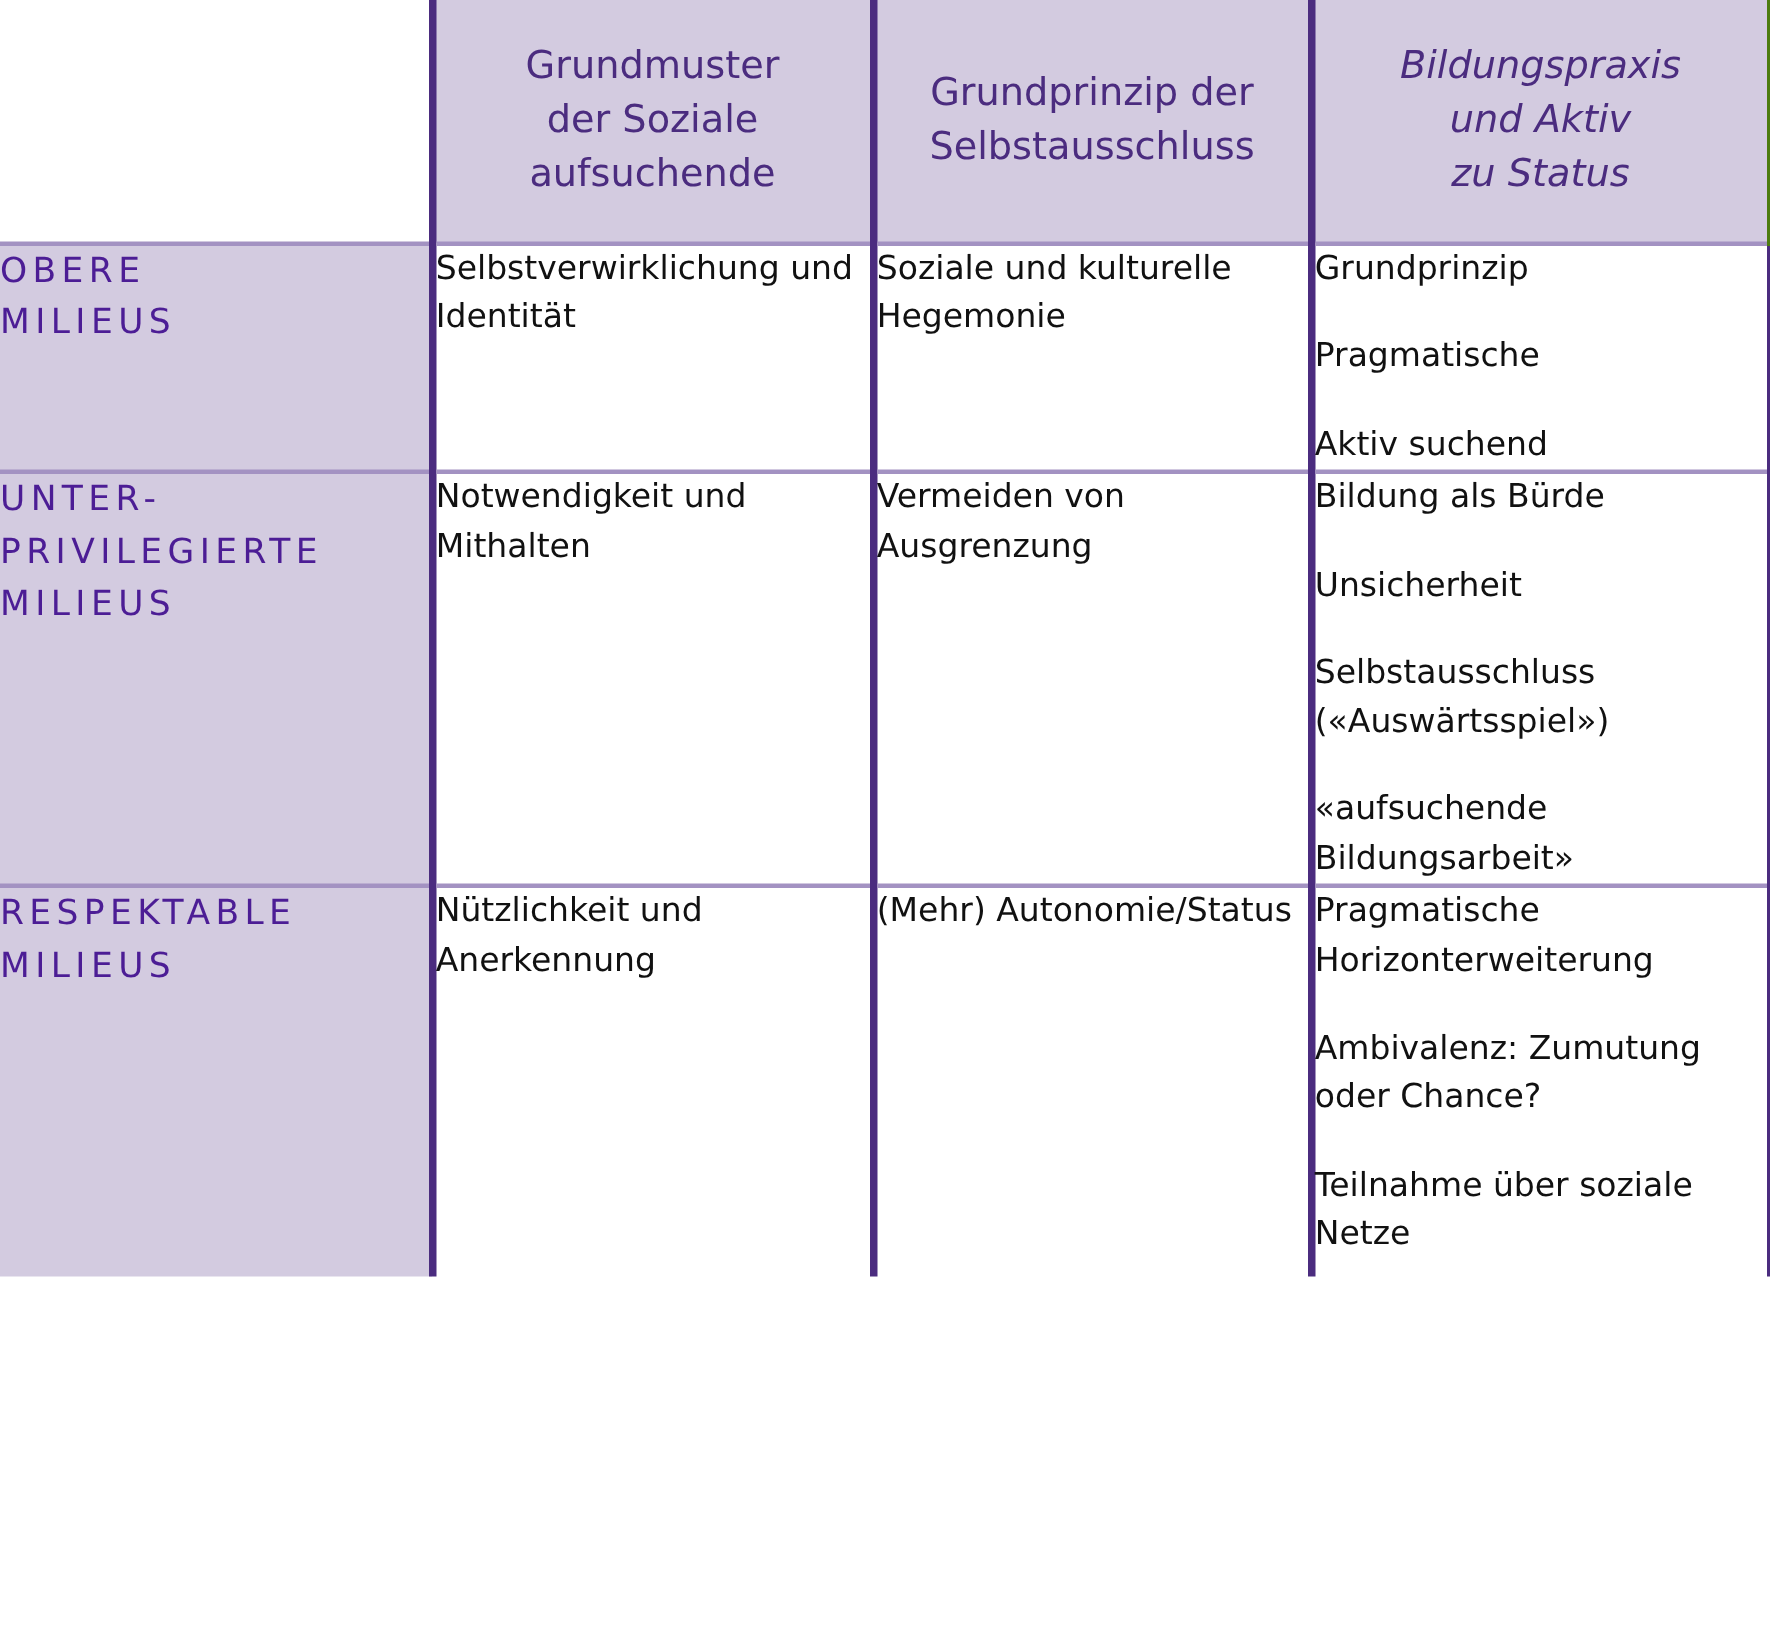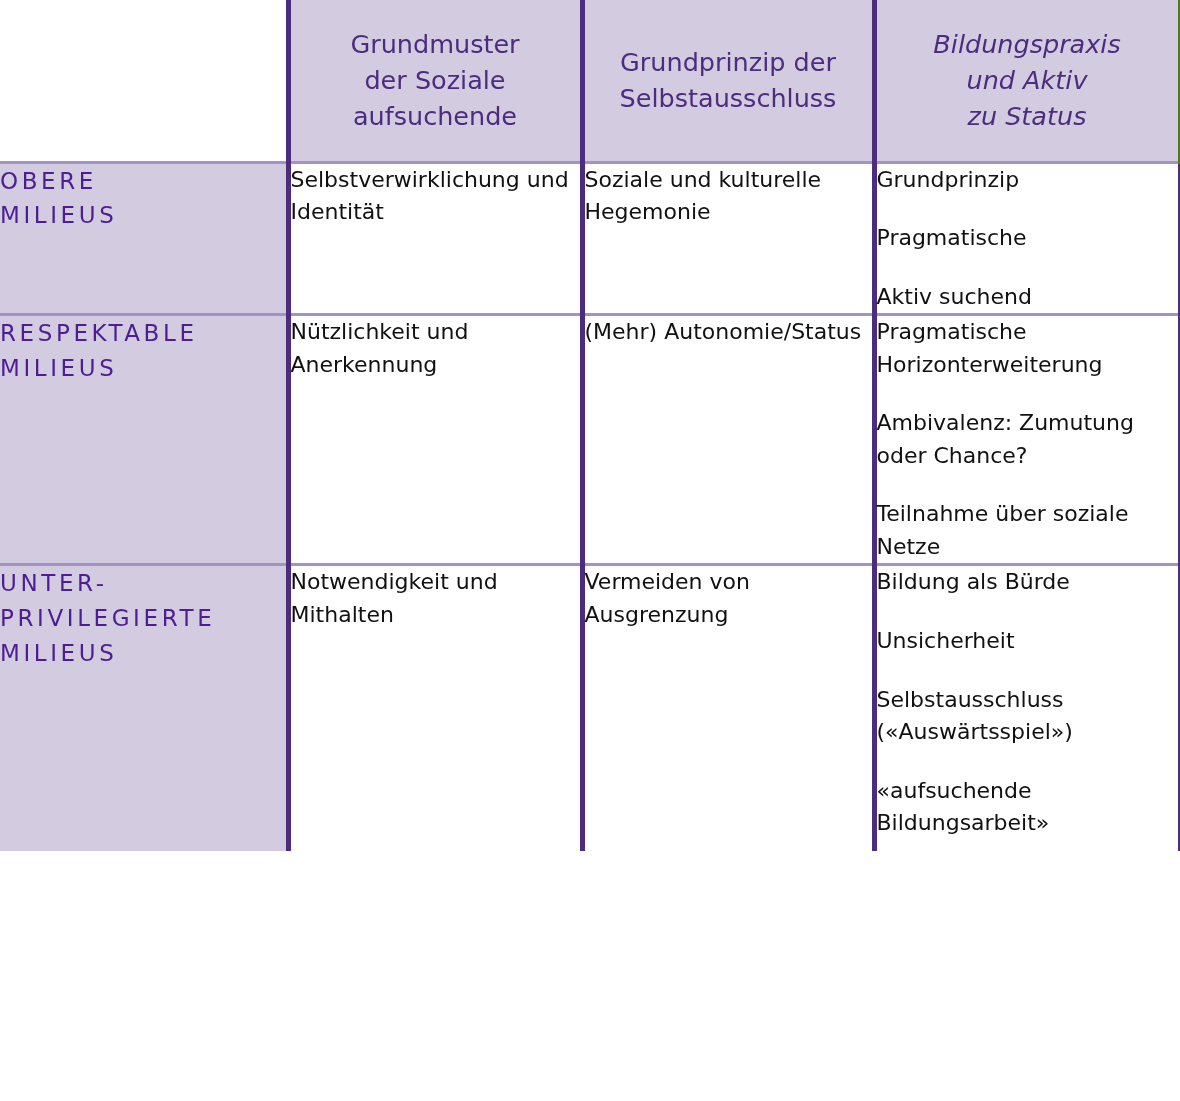--- a/index.html
+++ b/index.html
@@ -162,56 +162,56 @@
         </td>
         <td class="data-cell last">
           <p>Grundprinzip</p>
           <p>Pragmatische</p>
           <p>Aktiv suchend</p>
         </td>
       </tr>
 
       <tr class="body-row">
         <td class="milieu-cell">
-          <span class="ml">RESPEKTABLE</span>
-          <span class="ml">MILIEUS</span>
-        </td>
-        <td class="data-cell">
-          <p>Nützlichkeit und Anerkennung</p>
-        </td>
-        <td class="data-cell">
-          <p>(Mehr) Autono­mie/Status</p>
-        </td>
-        <td class="data-cell last">
-          <p>Pragmatische Horizonterweite­rung</p>
-          <p>Ambivalenz: Zumutung oder Chance?</p>
-          <p>Teilnahme über soziale Netze</p>
-        </td>
-      </tr>
-
-      <tr class="body-row">
-        <td class="milieu-cell">
           <span class="ml">UNTER-</span>
           <span class="ml">PRIVILEGIERTE</span>
           <span class="ml">MILIEUS</span>
         </td>
         <td class="data-cell">
           <p>Notwendigkeit und Mithalten</p>
         </td>
         <td class="data-cell">
           <p>Vermeiden von Ausgrenzung</p>
         </td>
         <td class="data-cell last">
           <p>Bildung als Bürde</p>
           <p>Unsicherheit</p>
           <p>Selbstausschluss («Auswärtsspiel»)</p>
           <p>«aufsuchende Bildungsarbeit»</p>
         </td>
       </tr>
 
+      <tr class="body-row">
+        <td class="milieu-cell">
+          <span class="ml">RESPEKTABLE</span>
+          <span class="ml">MILIEUS</span>
+        </td>
+        <td class="data-cell">
+          <p>Nützlichkeit und Anerkennung</p>
+        </td>
+        <td class="data-cell">
+          <p>(Mehr) Autono­mie/Status</p>
+        </td>
+        <td class="data-cell last">
+          <p>Pragmatische Horizonterweite­rung</p>
+          <p>Ambivalenz: Zumutung oder Chance?</p>
+          <p>Teilnahme über soziale Netze</p>
+        </td>
+      </tr>
+
       <tr class="foot-row">
         <td class="f-label"></td>
         <td class="f-col"></td>
         <td class="f-col"></td>
         <td class="f-col last"></td>
       </tr>
 
     </tbody>
   </table>
 </div>

